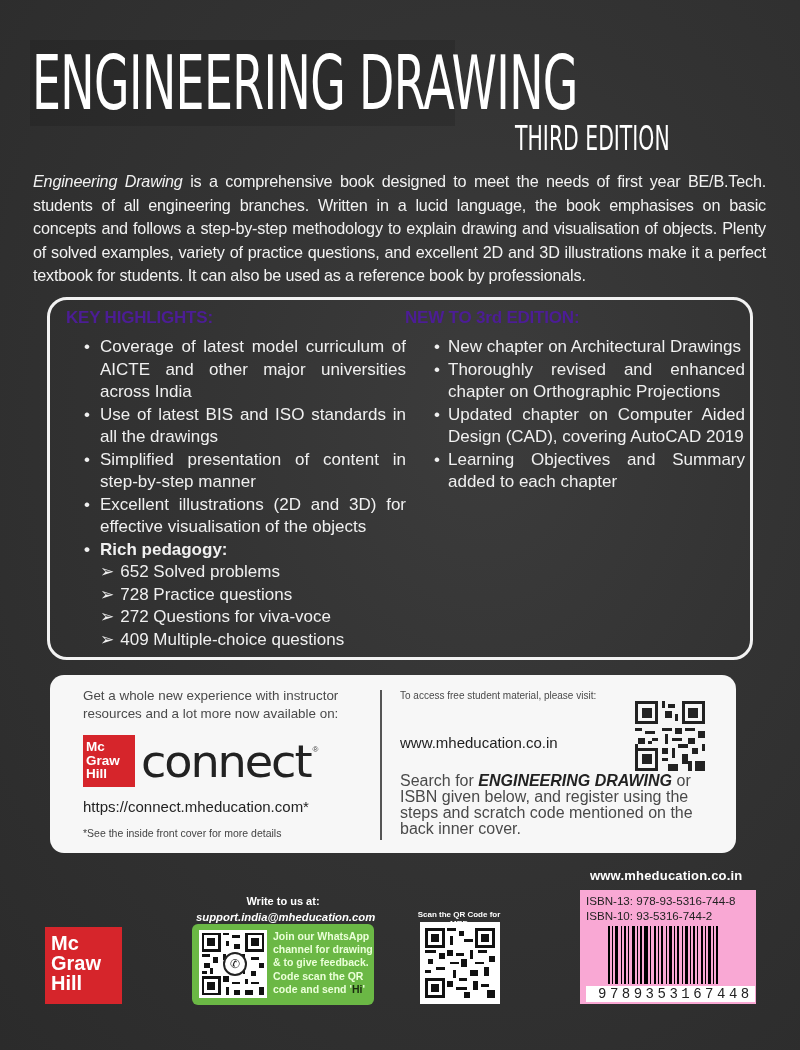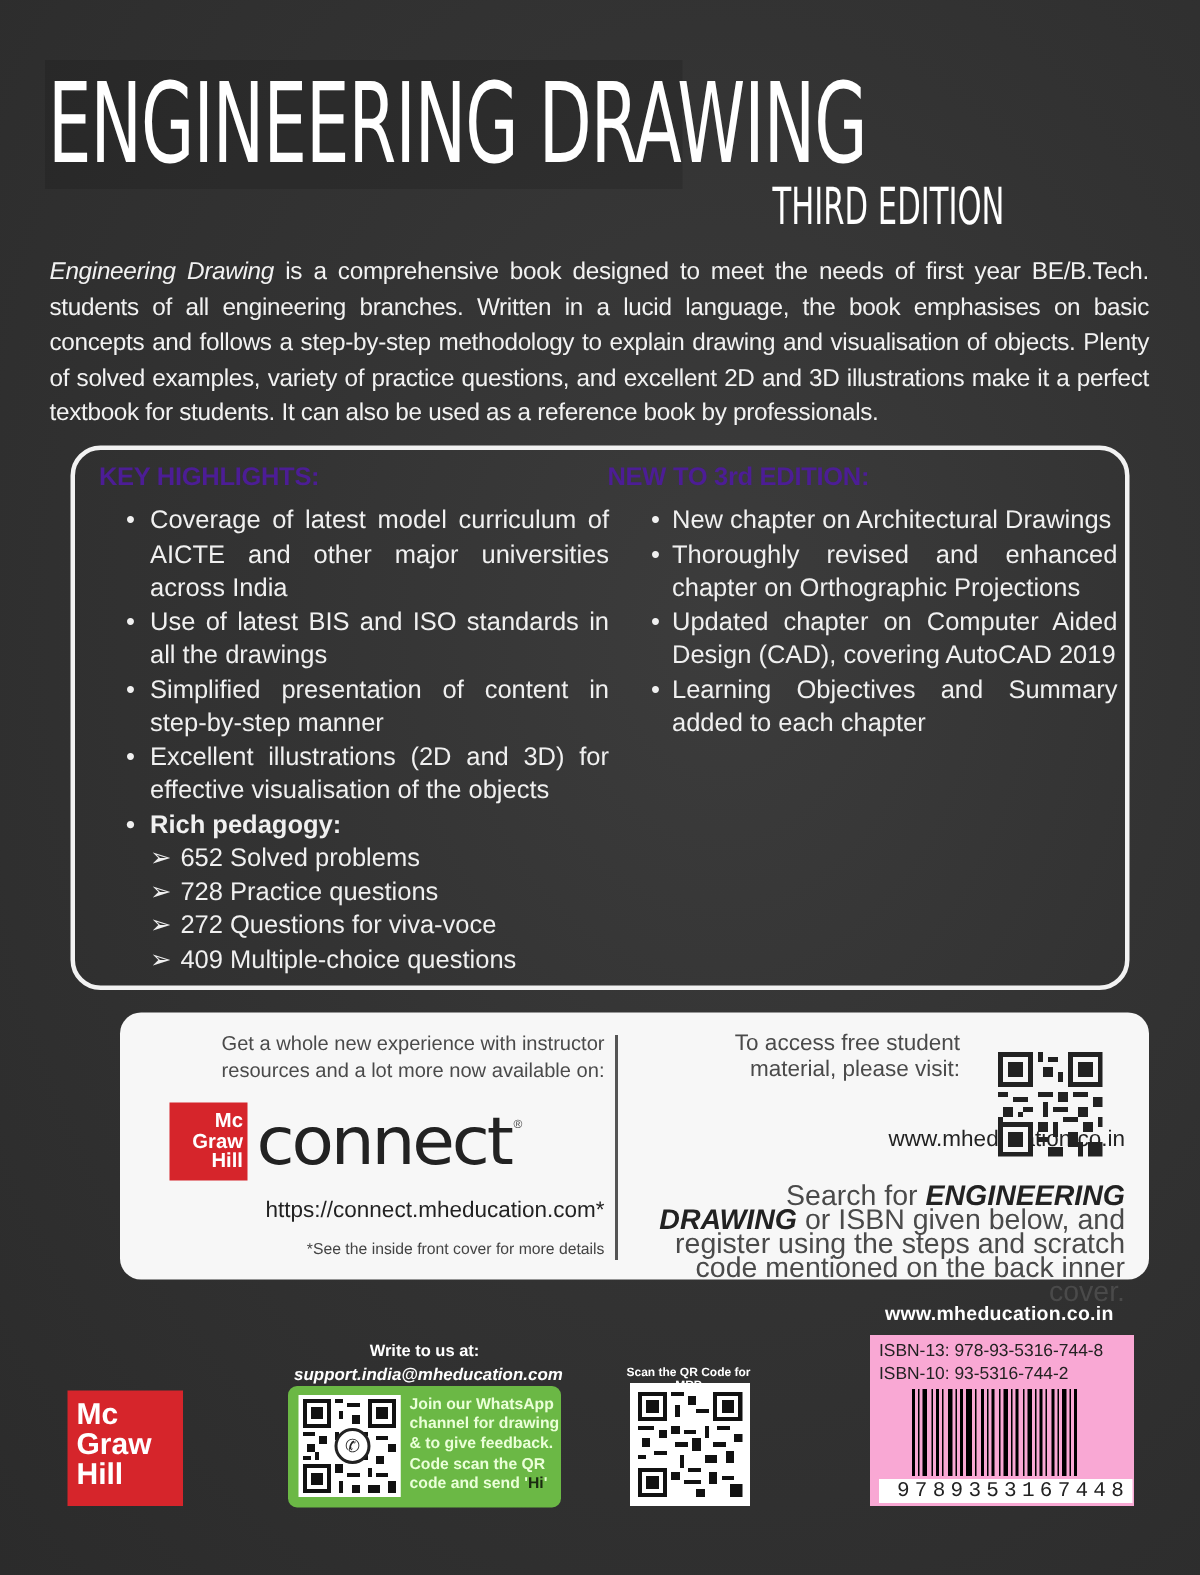--- a/index.html
+++ b/index.html
@@ -46,42 +46,42 @@
   .col.left li { padding-left: 34px; }
   .col.right li { padding-left: 43px; }
   .col li .bul { position: absolute; top: 0; font-size: 17px; }
   .col.left li .bul { left: 18px; }
   .col.right li .bul { left: 29px; }
   .col li.bold { font-weight: bold; }
   .sub { list-style: none; }
   .sub div { padding-left: 34px; font-size: 17px; line-height: 22.7px; position: relative; }
   .sub div .arr { margin-right: 6px; }
   .info-box {
-    position: absolute; left: 80px; top: 675px; width: 686px; height: 178px;
-    background: #f7f7f7; border-radius: 14px; color: #444; text-align: right;
+    position: absolute; left: 50px; top: 675px; width: 686px; height: 178px;
+    background: #f7f7f7; border-radius: 14px; color: #444;
   }
   .divider { position: absolute; left: 330px; top: 15px; width: 2px; height: 150px; background: #555; }
   .ib-left { position: absolute; left: 33px; top: 12px; width: 290px; }
   .ib-left p { font-size: 13.4px; line-height: 17.5px; color: #4a4a4a; }
   .connect-row { display: flex; align-items: center; margin-top: 13px; }
   .mgh-small {
     width: 52px; height: 52px; background: #d6252b; color: #fff;
     font-size: 13.5px; font-weight: bold; line-height: 13.5px; padding: 5px 3px;
   }
   .connect-word {
     font-family: "DejaVu Sans", sans-serif; font-size: 44px; color: #222;
     margin-left: 10px; letter-spacing: -2px; transform: scaleX(1.05);
   }
   .connect-reg { font-size: 8px; align-self: flex-start; margin-top: 10px; color: #444; margin-left: 6px; }
   .connect-url { font-size: 15px; color: #222; margin-top: 11px; }
   .connect-note { font-size: 10.5px; color: #444; margin-top: 12px; }
   .ib-right { position: absolute; left: 350px; top: 12px; width: 320px; }
-  .ib-right .access { font-size: 15px; line-height: 17px; color: #4a4a4a; width: 210px; }
+  .ib-right .access { font-size: 10px; line-height: 17px; color: #4a4a4a; width: 210px; }
   .ib-right .url { font-size: 15px; color: #222; margin-top: 30px; }
-  .ib-right .search { font-size: 19px; line-height: 16px; color: #4a4a4a; margin-top: 22px; }
+  .ib-right .search { font-size: 16px; line-height: 16px; color: #4a4a4a; margin-top: 22px; }
   .ib-right .search b { font-style: italic; color: #222; }
   .qr { position: absolute; background: #fff; }
   .qr svg { width: 100%; height: 100%; display: block; }
   .qr-top { left: 235px; top: 14px; width: 70px; height: 70px; background: transparent; }
   .mgh-big {
     position: absolute; left: 45px; top: 927px; width: 77px; height: 77px;
     background: #d6252b; color: #fff; font-weight: bold;
     font-size: 20px; line-height: 20px; padding: 6px 6px;
   }
   .write { position: absolute; left: 196px; top: 895px; width: 174px; text-align: center; color: #fff; }

